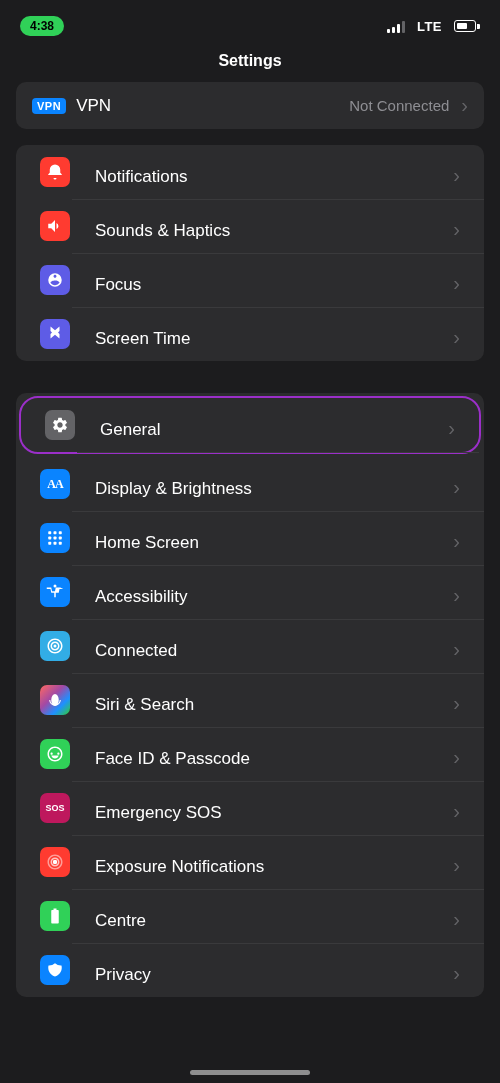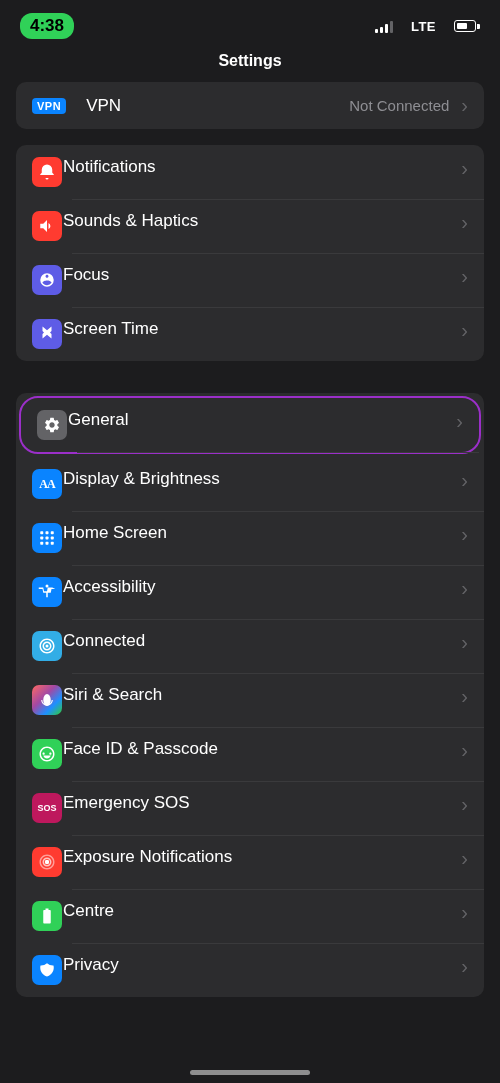--- a/index.html
+++ b/index.html
@@ -17,28 +17,28 @@
       display: flex;
       justify-content: space-between;
       align-items: center;
       padding: 12px 20px 4px;
       height: 44px;
     }
     .time-pill {
       background: #30d158;
       color: #000;
       font-weight: 700;
-      font-size: 17px;
+      font-size: 12px;
       padding: 3px 10px;
       border-radius: 12px;
     }
     .status-icons {
       display: flex;
       align-items: center;
-      gap: 18px;
+      gap: 12px;
     }
     .signal-bars {
       display: flex;
       align-items: flex-end;
       gap: 2px;
       height: 14px;
     }
     .signal-bars span {
       background: #fff;
       width: 3px;
@@ -92,21 +92,21 @@
       margin: 0 16px 16px;
       border-radius: 10px;
       display: flex;
       align-items: center;
       padding: 12px 16px;
       justify-content: space-between;
     }
     .vpn-left {
       display: flex;
       align-items: center;
-      gap: 20px;
+      gap: 10px;
     }
     .vpn-badge {
       background: #0a84ff;
       color: #fff;
       font-size: 11px;
       font-weight: 800;
       padding: 2px 5px;
       border-radius: 4px;
       letter-spacing: 0.5px;
     }
@@ -124,43 +124,43 @@
 
     
     .settings-group {
       background: #2c2c2e;
       margin: 0 16px 32px;
       border-radius: 10px;
       overflow: hidden;
     }
     .settings-item {
       display: flex;
-      align-items: flex-start;
-      padding: 12px 16px;
+      align-items: flex-end;
+      padding: 12px 24px;
       min-height: 52px;
       position: relative;
       cursor: pointer;
     }
     .settings-item:not(:last-child)::after {
       content: '';
       position: absolute;
       bottom: 0;
       left: 56px;
       right: 0;
       height: 0.5px;
       background: #3a3a3c;
     }
     .item-icon {
       width: 30px;
       height: 30px;
       border-radius: 7px;
       display: flex;
       align-items: center;
       justify-content: center;
-      margin-right: 1px;
+      margin-right: 25px;
       flex-shrink: 0;
       font-size: 16px;
     }
     .item-label {
       font-size: 17px;
       color: #fff;
       flex: 1;
     }
 
     

